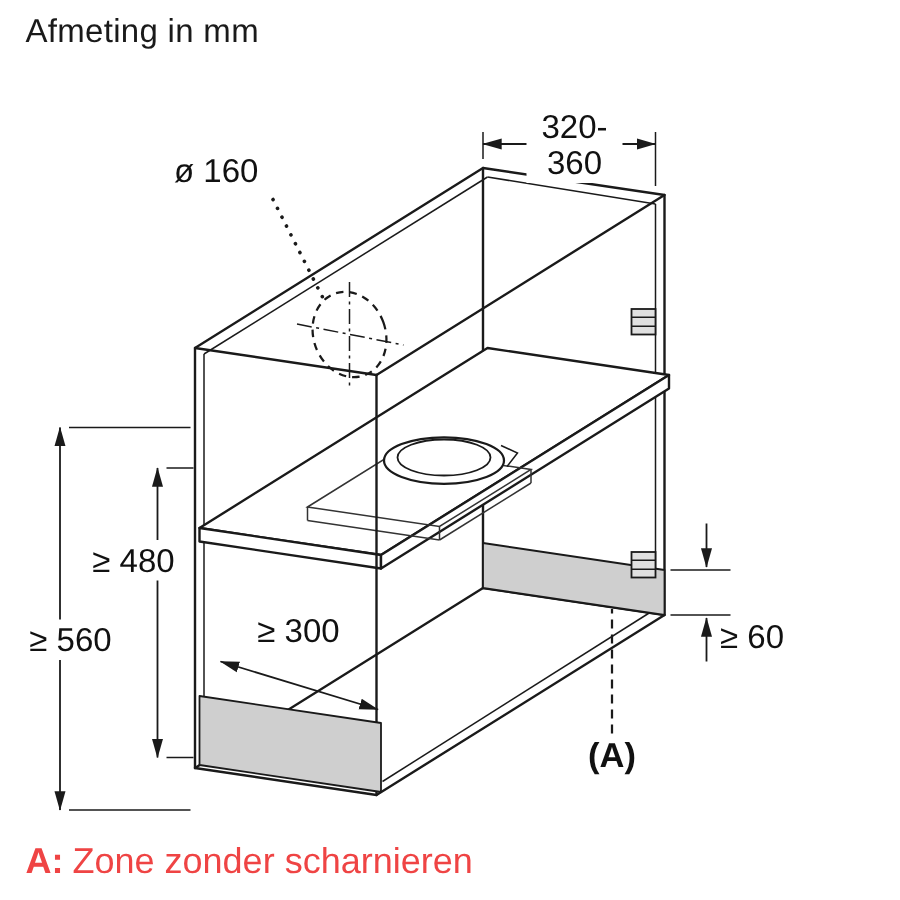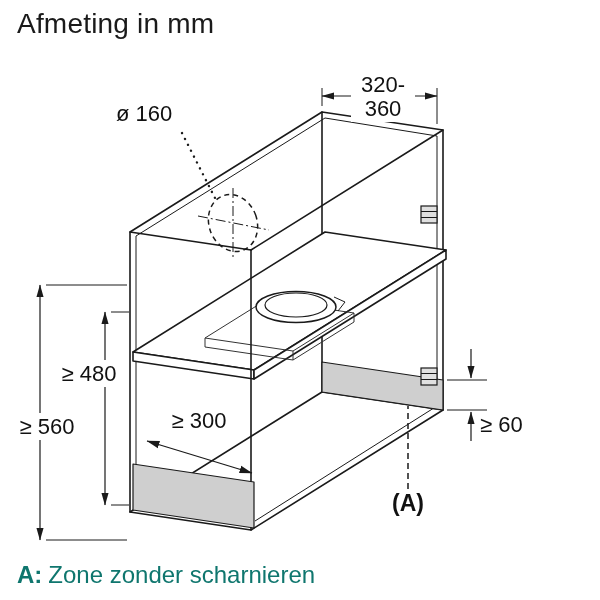--- a/index.html
+++ b/index.html
@@ -1,21 +1,21 @@
 <!DOCTYPE html>
 <html><head>
 <meta charset="utf-8">
 <style>
   html,body{margin:0;padding:0;background:#fff;}
   body{width:600px;height:600px;overflow:hidden;position:relative;
        font-family:"Liberation Sans",sans-serif;color:#111;}
   .page{position:absolute;inset:0;background:#fff;}
-  .title{position:absolute;left:17px;top:8px;font-size:28px;font-weight:400;
+  .title{position:absolute;left:17px;top:8px;font-size:22px;font-weight:400;
          color:#1a1a1a;letter-spacing:.2px;}
-  .footer{position:absolute;left:17px;top:561px;font-size:24px;color:#0f766e;}
+  .footer{position:absolute;left:17px;top:561px;font-size:24px;color:#ef4444;}
   .footer .pfx{font-weight:700;margin-right:6px;}
   svg{position:absolute;left:0;top:0;}
   .ln{stroke:#1a1a1a;stroke-width:1.6;fill:none;stroke-linejoin:round;stroke-linecap:round;}
   .thin{stroke:#1a1a1a;stroke-width:1;fill:none;}
   .face{fill:#ffffff;stroke:#1a1a1a;stroke-width:1.6;stroke-linejoin:round;}
   .zone{fill:#cfcfcf;stroke:#1a1a1a;stroke-width:1.2;stroke-linejoin:round;}
   .dim{stroke:#1a1a1a;stroke-width:1.2;fill:none;}
   .ext{stroke:#1a1a1a;stroke-width:1;fill:none;}
   .dash{stroke:#1a1a1a;stroke-width:1.5;fill:none;stroke-dasharray:6 4;}
   .cdash{stroke:#1a1a1a;stroke-width:1.5;fill:none;stroke-dasharray:5 4;}

